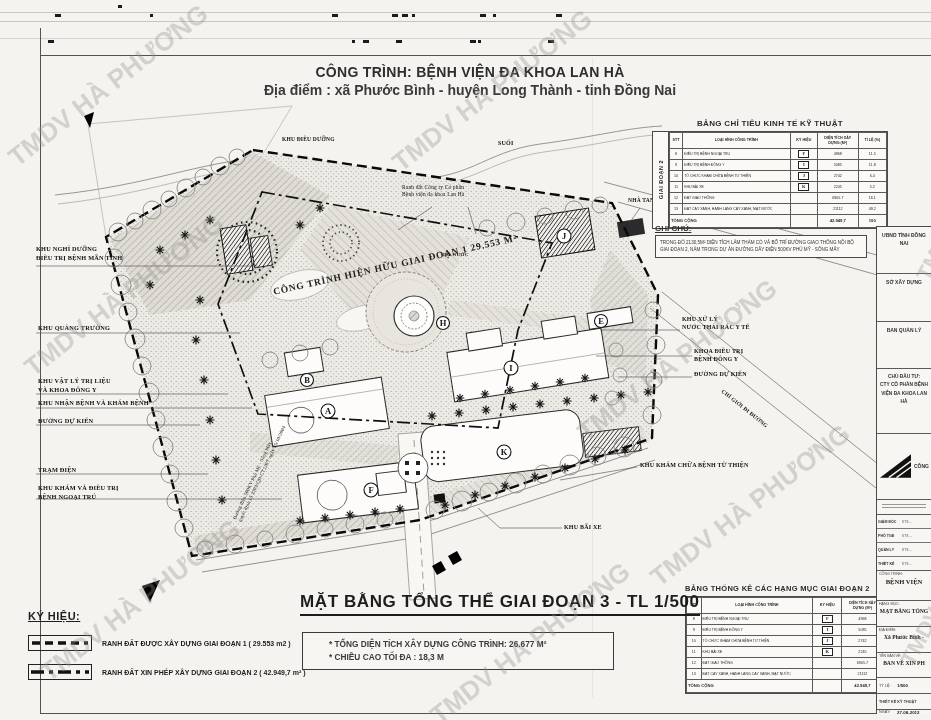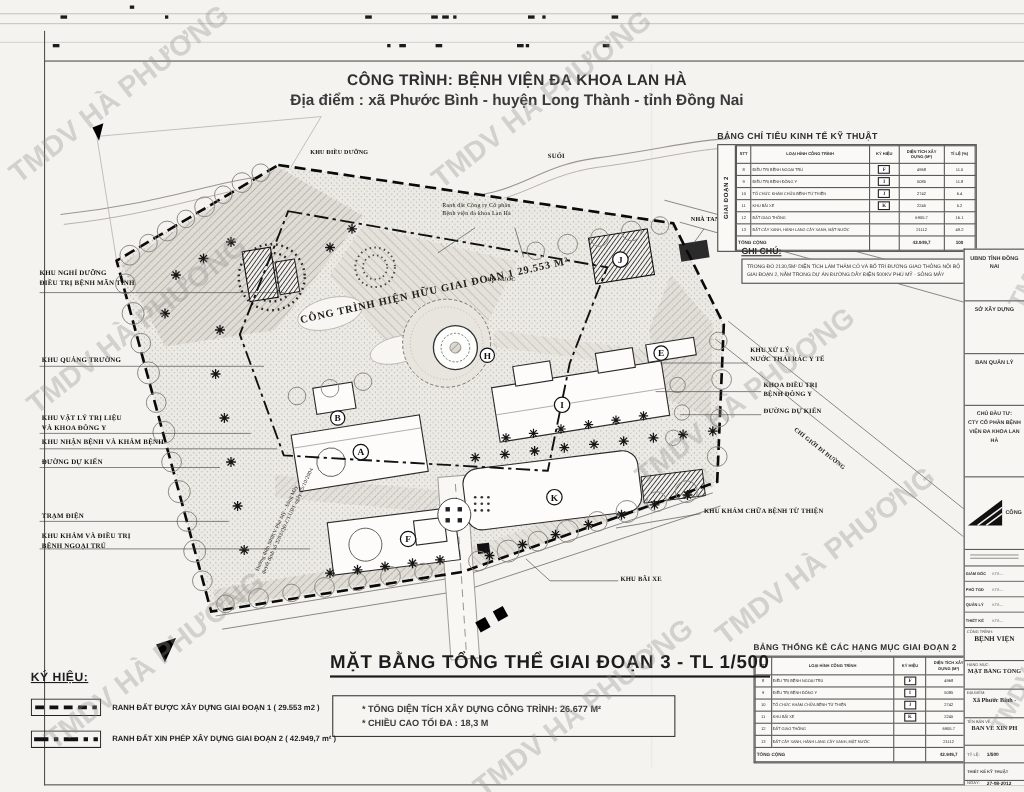--- a/index.html
+++ b/index.html
@@ -18,21 +18,21 @@
   #hdr{position:absolute;left:180px;top:62px;width:580px;text-align:center;z-index:5;}
   #hdr .h1{font-size:13.5px;font-weight:bold;color:#2e2e2e;letter-spacing:.4px;}
   #hdr .h2{font-size:14px;font-weight:bold;color:#2e2e2e;letter-spacing:.3px;margin-top:2px;}
   #hdr .h3{font-size:14px;font-weight:bold;color:#3a3a3a;margin-top:2px;}
   
   .mlabel{position:absolute;font-family:"Liberation Serif",serif;font-weight:bold;font-size:6.3px;
           color:#14110e;line-height:1.35;letter-spacing:.2px;white-space:pre-line;z-index:6;}
   .bigdiag{font-size:9.5px;letter-spacing:.8px;color:#23201c;}
   
   .panel{position:absolute;z-index:8;}
-  .tbl-title{font-size:8px;font-weight:bold;color:#2c2c2c;letter-spacing:.3px;margin-bottom:3px;}
+  .tbl-title{font-size:8px;font-weight:bold;color:#2c2c2c;letter-spacing:.3px;margin-bottom:3px;text-align:center;}
   .tbl-title.left{text-align:left;}
   .tblwrap{display:flex;border:1px solid #4a4a4a;background:#faf9f6;}
   .sidecell{width:15px;border-right:1px solid #4a4a4a;display:flex;align-items:center;justify-content:center;}
   .sidecell span{writing-mode:vertical-rl;transform:rotate(180deg);font-size:5.5px;font-weight:bold;letter-spacing:.5px;}
   table.dtable{border-collapse:collapse;table-layout:fixed;flex:1;}
   table.dtable th,table.dtable td{border:0.5px solid #5a5a5a;font-size:3.7px;padding:1px 1px;
       text-align:center;vertical-align:middle;overflow:hidden;color:#2a2a2a;line-height:1.15;}
   table.dtable th{font-weight:bold;height:13px;}
   table.dtable td{height:8px;}
   table.dtable td.nm{text-align:left;font-size:3.5px;}
@@ -504,21 +504,21 @@
               <td colspan="2" class="nm">TỔNG CỘNG</td>
               <td></td>
               <td>42.949,7</td>
               <td>100</td>
             </tr>
           </tbody>
       </table>
     </div>
   </div>
 
-  <div class="panel" id="note" style="left:674px;top:224px;width:212px;">
+  <div class="panel" id="note" style="left:655px;top:224px;width:212px;">
     <div class="nlabel">GHI CHÚ:</div>
     <div class="nbox">TRONG ĐÓ 2130,5M² DIỆN TÍCH LÀM THẢM CỎ VÀ BỐ TRÍ ĐƯỜNG GIAO THÔNG NỘI BỘ GIAI ĐOẠN 2, NẰM TRONG DỰ ÁN ĐƯỜNG DÂY ĐIỆN 500KV PHÚ MỸ - SÔNG MÂY</div>
   </div>
 
   <div class="panel" id="stats" style="left:645px;top:584px;width:270px;margin-left:40px;">
     <div class="tbl-title left" style="font-size:7.5px;">BẢNG THỐNG KÊ CÁC HẠNG MỤC GIAI ĐOẠN 2</div>
     <div class="tblwrap">
       <table class="dtable">
         <colgroup>
             <col style="width:12px">

